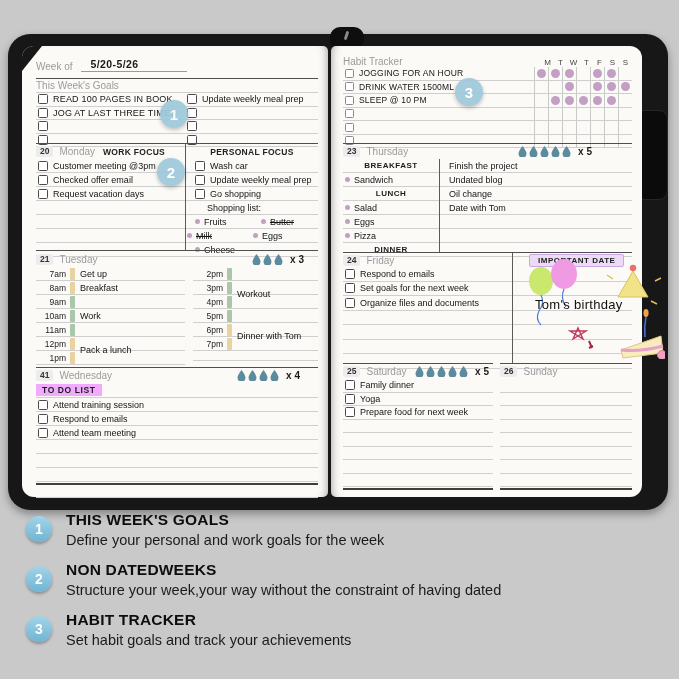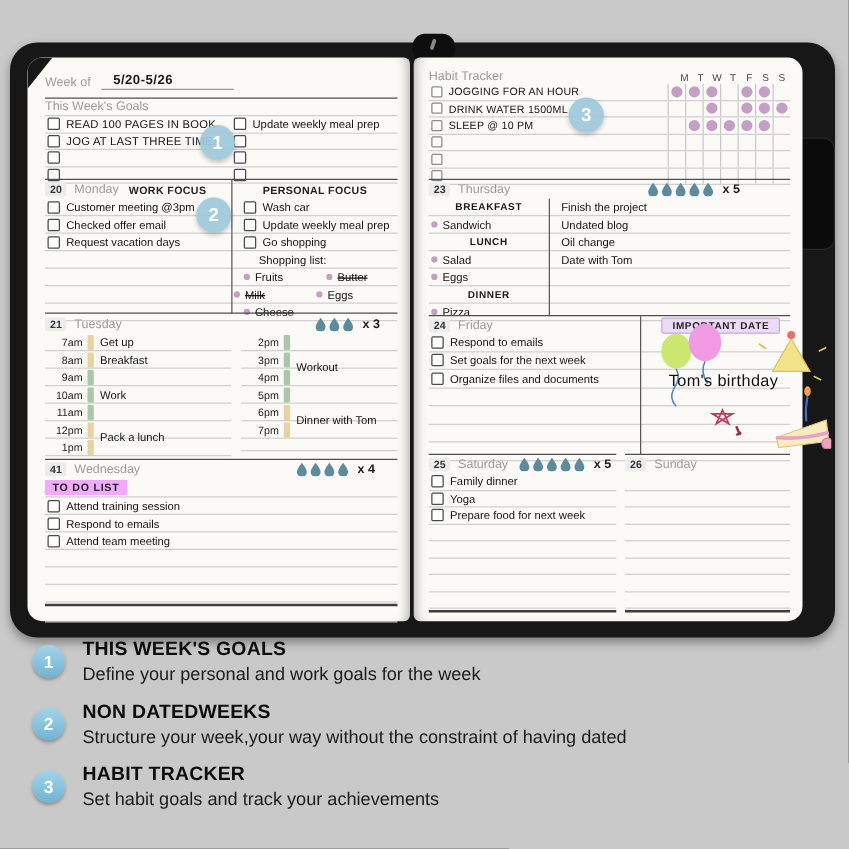--- a/index.html
+++ b/index.html
@@ -566,30 +566,30 @@
      <span class="tleft">
               <span class="bullet"></span>
               <span class="txt">Eggs</span>
             </span>
      <span class="tright">
               <span class="txt"></span>
             </span>
    </div>
           <div class="row">
      <span class="tleft">
-              <span class="mealhead">DINNER</span>
+              <span class="bullet"></span>
+              <span class="txt">Pizza</span>
             </span>
      <span class="tright">
               <span class="txt"></span>
             </span>
    </div>
           <div class="row">
      <span class="tleft">
-              <span class="bullet"></span>
-              <span class="txt">Pizza</span>
+              <span class="mealhead">DINNER</span>
             </span>
      <span class="tright">
               <span class="txt"></span>
             </span>
    </div>
         </div>
       <div class="vline" style="left:96px;top:15px;bottom:0"></div>
     </div>
 
     <div class="sec" style="top:206px;height:111px;left:12px">

